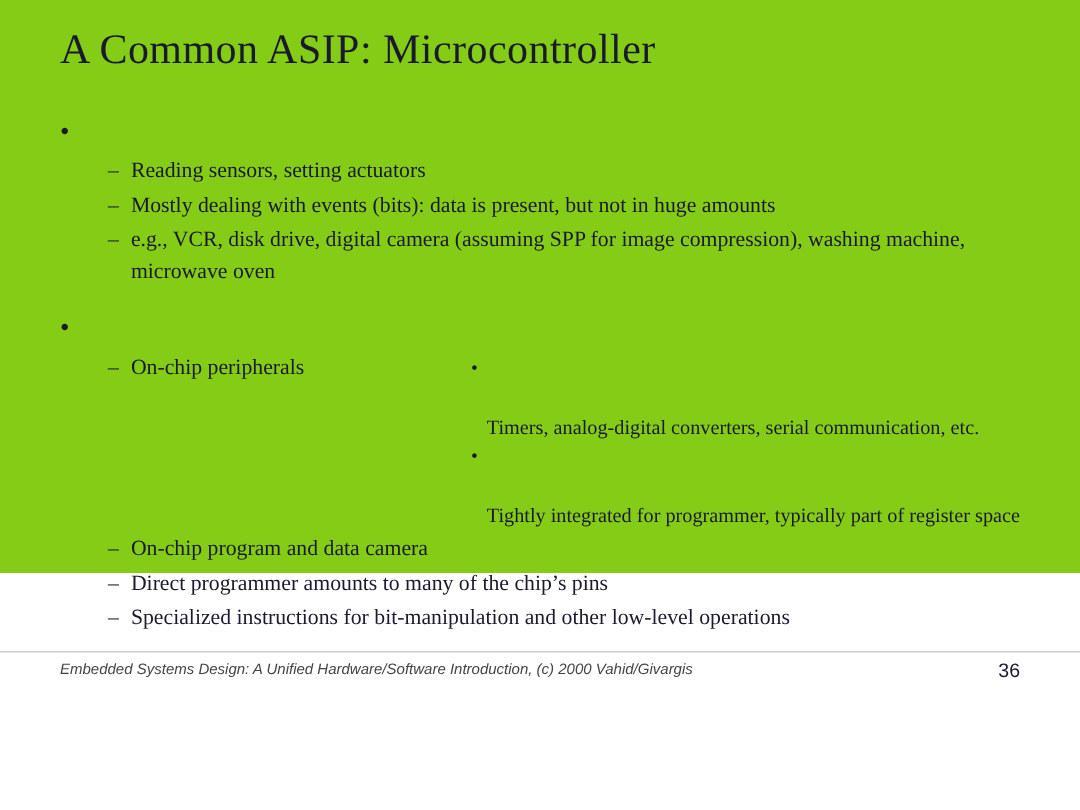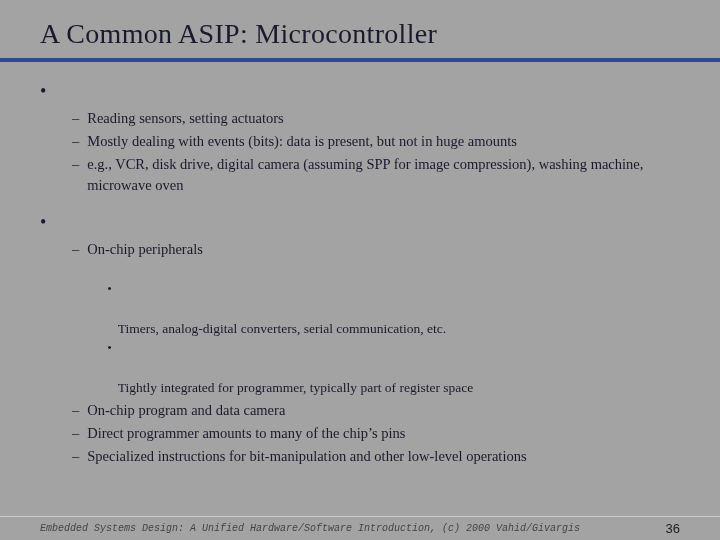--- a/index.html
+++ b/index.html
@@ -11,22 +11,22 @@
     body {
       width: 720px;
       height: 540px;
       background: #ffffff;
       font-family: 'Times New Roman', Times, serif;
       overflow: hidden;
     }
 
     .slide {
       width: 720px;
-      height: 540px;
-      background: #a3a3a3;
+      height: 382px;
+      background: #84cc16;
       display: flex;
       flex-direction: column;
       padding: 0;
     }
 
     .title-area {
       padding: 18px 40px 8px 40px;
     }
 
     .slide-title {
@@ -132,21 +132,21 @@
       padding: 4px 40px;
       display: flex;
       justify-content: space-between;
       align-items: center;
     }
 
     .footer-text {
       font-size: 10px;
       color: #444444;
       font-style: italic;
-      font-family: Liberation Mono, monospace;
+      font-family: Liberation Sans, sans-serif;
     }
 
     .footer-page {
       font-size: 13px;
       color: #1a1a2e;
       font-family: Liberation Sans, sans-serif;
     }
   </style>
 </head>
 <body>
@@ -181,21 +181,21 @@
     </div>
 
     <div class="bullet-main" style="margin-top:10px;">
       <span class="bullet-dot">•</span>
     </div>
 
     <div class="sub-bullets">
 
       <div class="sub-bullet">
         <span class="sub-bullet-dash">–</span>
-        <div style="display:flex;flex-direction:column;flex:1;gap:19px;">
+        <div style="display:flex;flex:1;">
           <span class="sub-bullet-text">On-chip peripherals</span>
           <div class="sub-sub-bullets">
             <div class="sub-sub-bullet">
               <span class="sub-sub-bullet-dot">•</span>
               <span class="sub-sub-bullet-text">Timers, analog-digital converters, serial communication, etc.</span>
             </div>
             <div class="sub-sub-bullet">
               <span class="sub-sub-bullet-dot">•</span>
               <span class="sub-sub-bullet-text">Tightly integrated for programmer, typically part of register space</span>
             </div>

